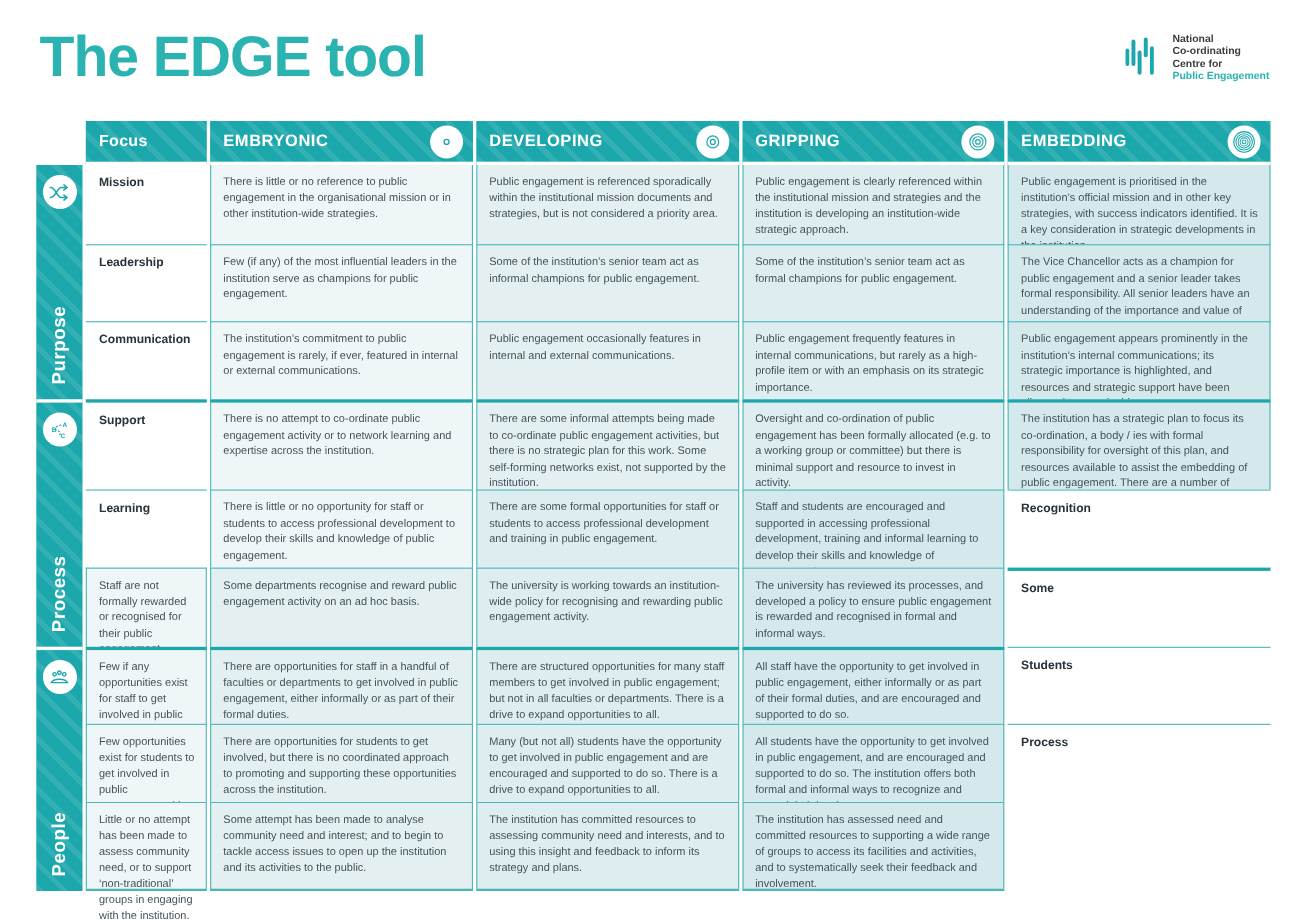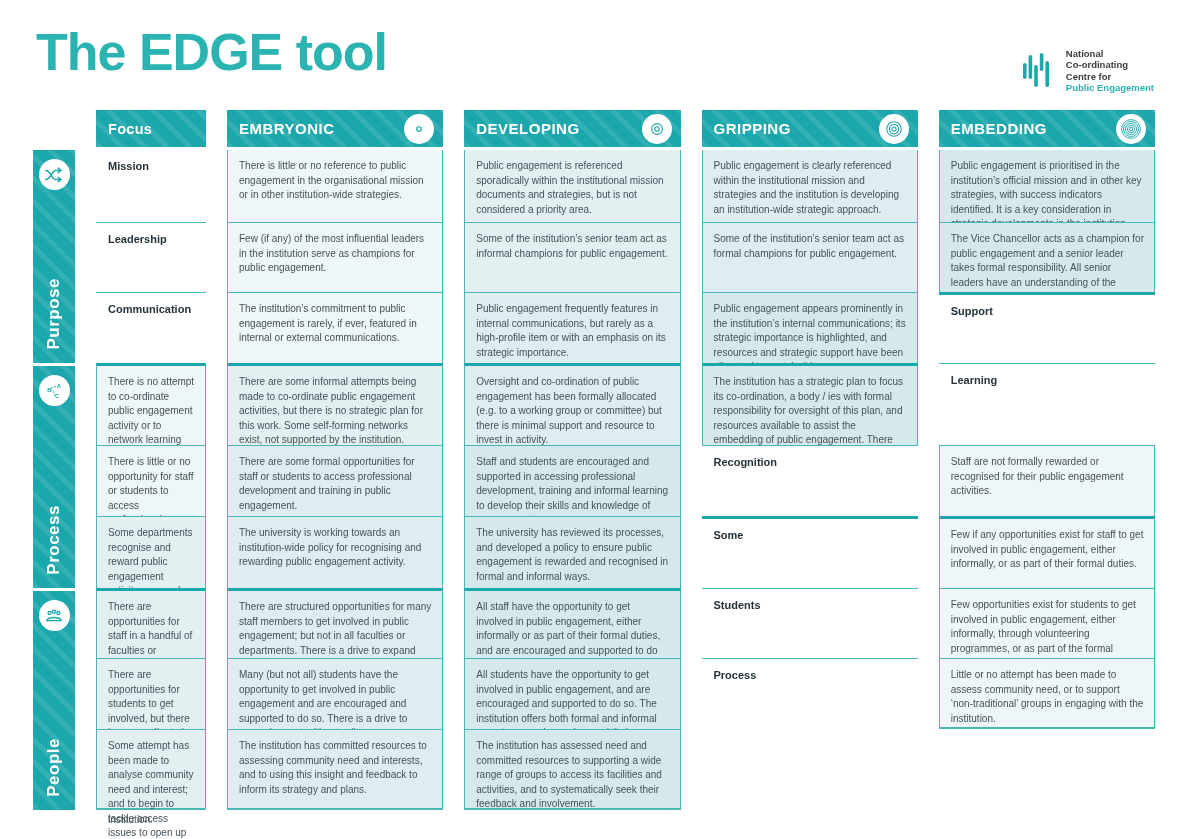--- a/index.html
+++ b/index.html
@@ -14,30 +14,30 @@
     font-family:"Liberation Sans",sans-serif;
     position:relative;
     overflow:hidden;
   }
   .page-title{
     position:absolute;left:36px;top:22px;
     font-size:52px;font-weight:600;letter-spacing:-1px;
     color:var(--title-teal);
   }
   
-  .logo{position:absolute;top:48px;right:33px;display:flex;gap:17px;align-items:center;}
+  .logo{position:absolute;top:30px;right:33px;display:flex;gap:17px;align-items:flex-start;}
   .logo-text{font-size:9.5px;font-weight:bold;line-height:1.2;color:var(--logo-text);}
   .logo-text .teal-line{color:var(--title-teal);}
   
   .edge-table{
     position:absolute;left:33px;top:110px;width:1122px;height:629px;
     display:grid;
     grid-template-columns:42px 110px 1fr 1fr 1fr 1fr;
     grid-template-rows:40px 72px 70px 71px 82px 71px 72px 70px 71px 81px;
-    column-gap:21px;
+    column-gap:3px;
   }
   .stripes{
     background-color:var(--teal);
     background-image:repeating-linear-gradient(45deg,
       rgba(255,255,255,0.10) 0 5px, rgba(255,255,255,0) 5px 16px);
   }
   .corner{background:#fff;}
   .head-cell{
     color:#fff;display:flex;align-items:center;
     border-bottom:3px solid #fff;
@@ -208,20 +208,21 @@
   <div class="desc-cell c4 row-first">Public engagement is prioritised in the institution’s official mission and in other key strategies, with success indicators identified. It is a key consideration in strategic developments in the institution.</div>
 
   <div class="label-cell">Leadership</div>
   <div class="desc-cell c1">Few (if any) of the most influential leaders in the institution serve as champions for public engagement.</div>
   <div class="desc-cell c2">Some of the institution’s senior team act as informal champions for public engagement.</div>
   <div class="desc-cell c3">Some of the institution’s senior team act as formal champions for public engagement.</div>
   <div class="desc-cell c4">The Vice Chancellor acts as a champion for public engagement and a senior leader takes formal responsibility. All senior leaders have an understanding of the importance and value of public engagement to the institution’s agenda.</div>
 
   <div class="label-cell">Communication</div>
   <div class="desc-cell c1">The institution’s commitment to public engagement is rarely, if ever, featured in internal or external communications.</div>
+  <div class="desc-cell c2">Public engagement occasionally features in internal and external communications.</div>
   <div class="desc-cell c3">Public engagement frequently features in internal communications, but rarely as a high-profile item or with an emphasis on its strategic importance.</div>
   <div class="desc-cell c4">Public engagement appears prominently in the institution’s internal communications; its strategic importance is highlighted, and resources and strategic support have been allocated to sustain this.</div>
 
   <div class="label-cell group-start">Support</div>
   <div class="desc-cell c1 group-start">There is no attempt to co-ordinate public engagement activity or to network learning and expertise across the institution.</div>
   <div class="desc-cell c2 group-start">There are some informal attempts being made to co-ordinate public engagement activities, but there is no strategic plan for this work. Some self-forming networks exist, not supported by the institution.</div>
   <div class="desc-cell c3 group-start">Oversight and co-ordination of public engagement has been formally allocated (e.g. to a working group or committee) but there is minimal support and resource to invest in activity.</div>
   <div class="desc-cell c4 group-start">The institution has a strategic plan to focus its co-ordination, a body / ies with formal responsibility for oversight of this plan, and resources available to assist the embedding of public engagement. There are a number of recognised and supported networks.</div>
 
   <div class="label-cell">Learning</div>

